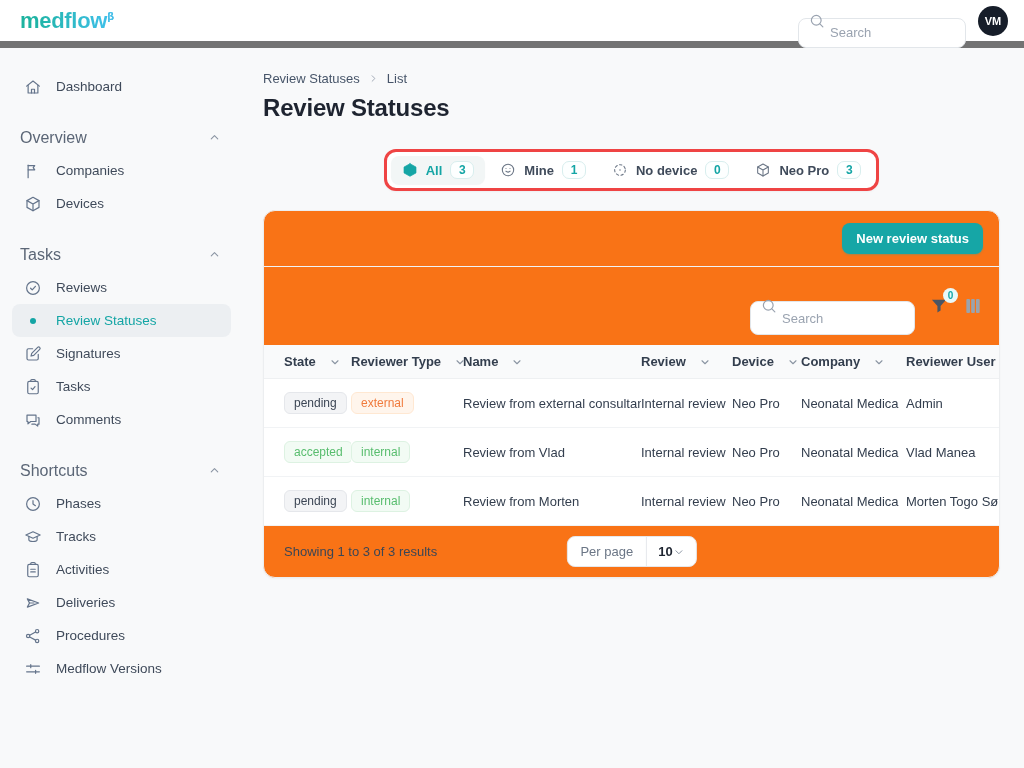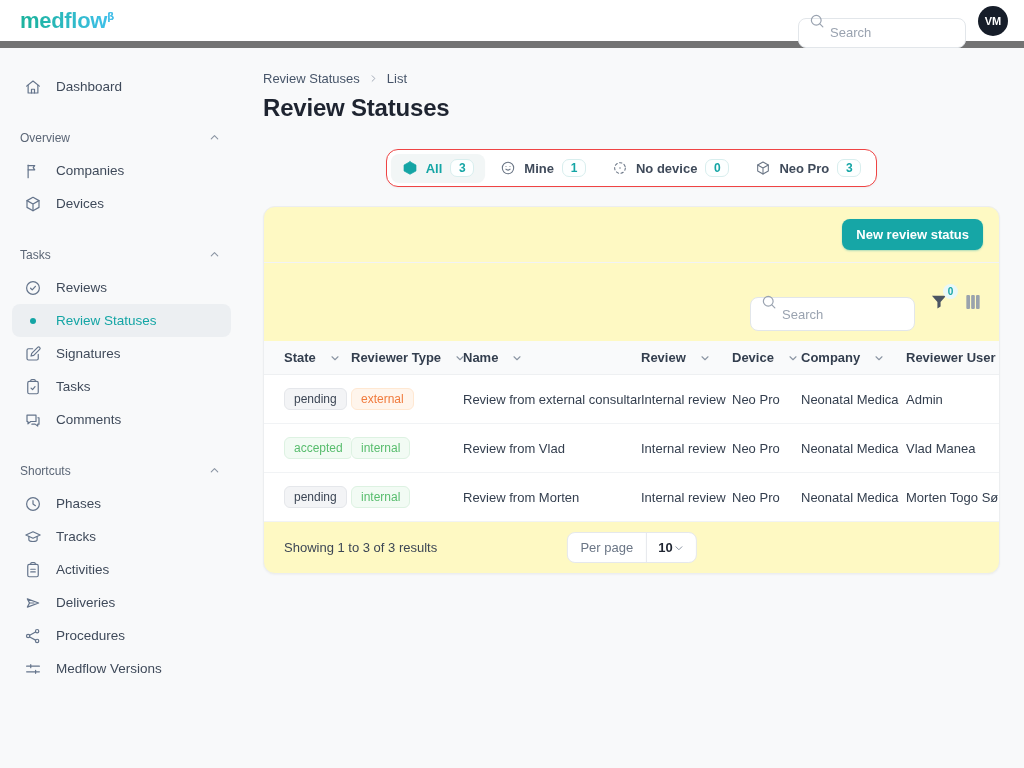--- a/index.html
+++ b/index.html
@@ -44,47 +44,47 @@
     display:flex; align-items:center; gap:14px; height:33px; margin:0 12px;
     padding:0 12px; border-radius:8px; font-size:13.5px; color:#3f4a5a; cursor:pointer;
   }
   .nav-item .icn { color:#64748b; flex:0 0 18px; }
   .nav-item.first { margin-top:16px; }
   .nav-item.active { background:#eceff2; color:#14a5a5; font-weight:500; }
   .dot { width:18px; display:flex; align-items:center; justify-content:center; }
   .dot i { width:6px; height:6px; border-radius:50%; background:#14a5a5; }
   .nav-section {
     display:flex; align-items:center; justify-content:space-between;
-    height:33px; margin-top:18px; padding:0 22px 0 20px; font-size:12px; color:#5b6676; cursor:pointer;
+    height:33px; margin-top:18px; padding:0 22px 0 20px; font-size:16px; color:#5b6676; cursor:pointer;
   }
   .nav-section .icn-sm { color:#8b95a3; }
 
   
   .breadcrumb { display:flex; align-items:center; gap:8px; margin-top:23px; font-size:13px; color:#475569; }
   .breadcrumb .sep { color:#9aa3b0; }
   .page-title { margin-top:8px; font-size:24px; font-weight:700; color:#1e2430; letter-spacing:-0.2px; }
 
   
   .tabs-wrap { display:flex; justify-content:center; margin-top:27px; }
   .tabs {
-    display:inline-flex; gap:4px; background:#ffffff; border:1px solid #ef4444;
+    display:inline-flex; gap:4px; background:#ffffff; border:3px solid #ef4444;
     border-radius:12px; padding:4px; box-shadow:0 1px 2px rgba(20,30,50,.04);
   }
   .tab { display:flex; align-items:center; gap:8px; padding:5px 11px; border-radius:8px;
     font-size:13px; font-weight:600; color:#3f4a5a; cursor:pointer; }
   .tab .icn { width:16px; height:16px; color:#6b7686; }
   .tab.active { background:#f2f6f6; color:#14a5a5; box-shadow:0 1px 1px rgba(20,30,50,.05); }
   .tab.active .icn { color:#14a5a5; }
   .count {
     min-width:24px; padding:1px 7px; text-align:center; border:1px solid #d8eeee; border-radius:7px;
     background:#fdffff; color:#14a5a5; font-size:12px; font-weight:600;
   }
 
   
-  .card { margin-top:19px; background:#fef9c3; border:1px solid #eceef0; border-radius:12px;
+  .card { margin-top:19px; background:#f97316; border:1px solid #eceef0; border-radius:12px;
     box-shadow:0 1px 2px rgba(20,30,50,.04); overflow:hidden; }
   .toolbar-top { display:flex; justify-content:flex-end; padding:12px 16px; border-bottom:1px solid #f1f3f5; }
   .btn-primary {
     background:#16a6a6; color:#fff; border:none; border-radius:8px; padding:8px 14px;
     font-size:13px; font-weight:600; font-family:inherit; cursor:pointer;
     box-shadow:0 1px 2px rgba(22,166,166,.35);
   }
   .toolbar-filters { display:flex; justify-content:flex-end; align-items:center; gap:14px; padding:10px 16px 10px; }
   .toolbar-filters .searchbox input { width:165px; height:34px; }
   .iconbtn { position:relative; cursor:pointer; }

